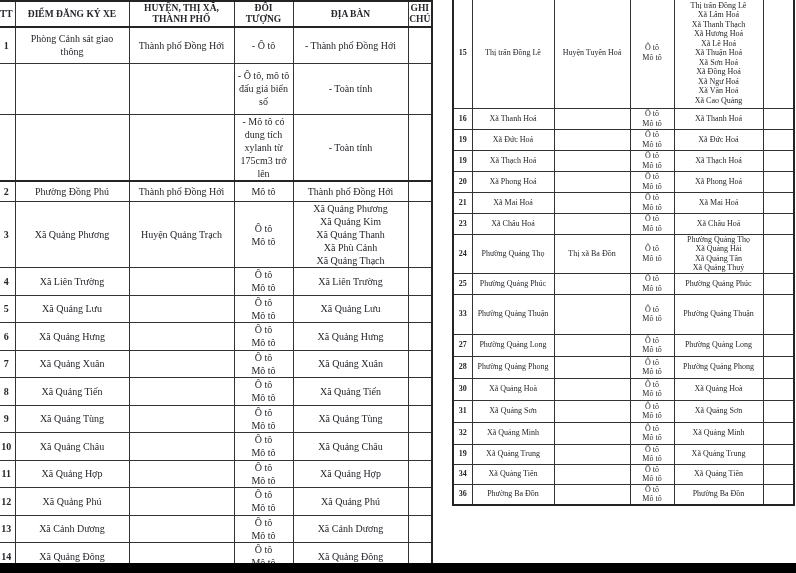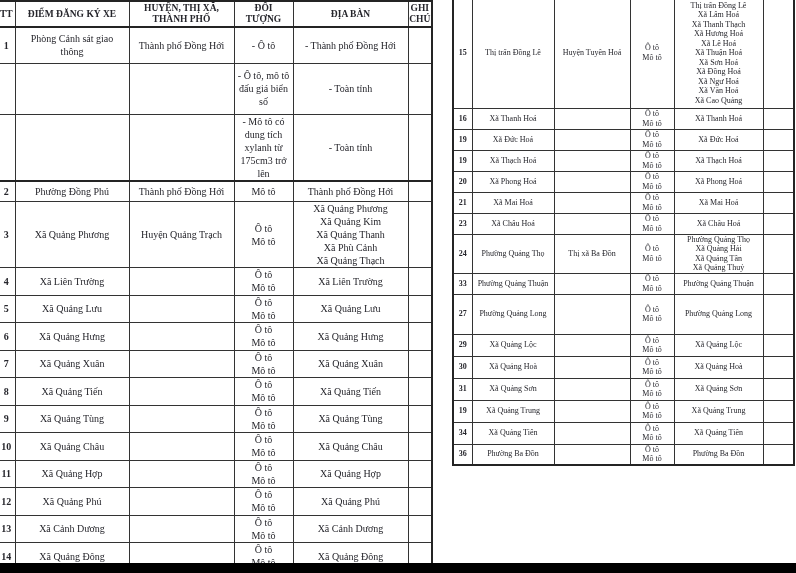--- a/index.html
+++ b/index.html
@@ -316,44 +316,53 @@
           <td>Thị xã Ba Đồn</td>
           <td>Ô tô
 Mô tô</td>
           <td>Phường Quảng Thọ
 Xã Quảng Hải
 Xã Quảng Tân
 Xã Quảng Thuỷ</td>
           <td></td>
         </tr>
         <tr>
+          <td>25</td>
+          <td>Phường Quảng Phúc</td>
+          <td></td>
+          <td>Ô tô
+Mô tô</td>
+          <td>Phường Quảng Phúc</td>
+          <td></td>
+        </tr>
+        <tr>
           <td>33</td>
           <td>Phường Quảng Thuận</td>
           <td></td>
           <td>Ô tô
 Mô tô</td>
           <td>Phường Quảng Thuận</td>
           <td></td>
         </tr>
         <tr>
           <td>27</td>
           <td>Phường Quảng Long</td>
           <td></td>
           <td>Ô tô
 Mô tô</td>
           <td>Phường Quảng Long</td>
           <td></td>
         </tr>
         <tr>
-          <td>29</td>
-          <td>Xã Quảng Lộc</td>
-          <td></td>
-          <td>Ô tô
-Mô tô</td>
-          <td>Xã Quảng Lộc</td>
+          <td>28</td>
+          <td>Phường Quảng Phong</td>
+          <td></td>
+          <td>Ô tô
+Mô tô</td>
+          <td>Phường Quảng Phong</td>
           <td></td>
         </tr>
         <tr>
           <td>30</td>
           <td>Xã Quảng Hoà</td>
           <td></td>
           <td>Ô tô
 Mô tô</td>
           <td>Xã Quảng Hoà</td>
           <td></td>
@@ -361,20 +370,29 @@
         <tr>
           <td>31</td>
           <td>Xã Quảng Sơn</td>
           <td></td>
           <td>Ô tô
 Mô tô</td>
           <td>Xã Quảng Sơn</td>
           <td></td>
         </tr>
         <tr>
+          <td>32</td>
+          <td>Xã Quảng Minh</td>
+          <td></td>
+          <td>Ô tô
+Mô tô</td>
+          <td>Xã Quảng Minh</td>
+          <td></td>
+        </tr>
+        <tr>
           <td>19</td>
           <td>Xã Quảng Trung</td>
           <td></td>
           <td>Ô tô
 Mô tô</td>
           <td>Xã Quảng Trung</td>
           <td></td>
         </tr>
         <tr>
           <td>34</td>

